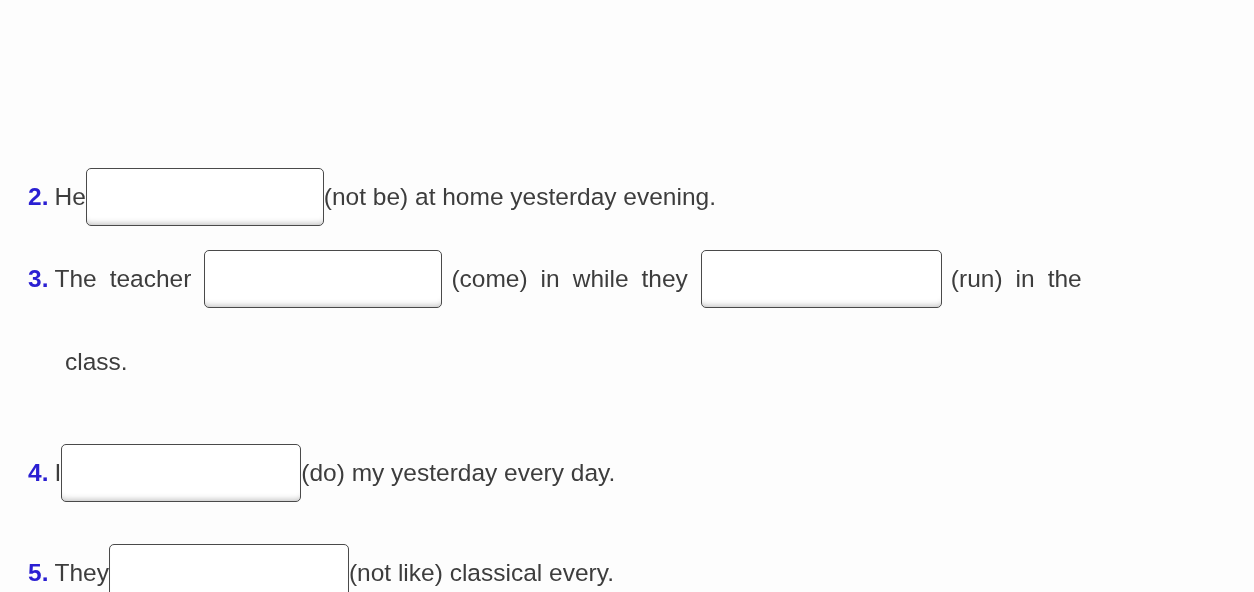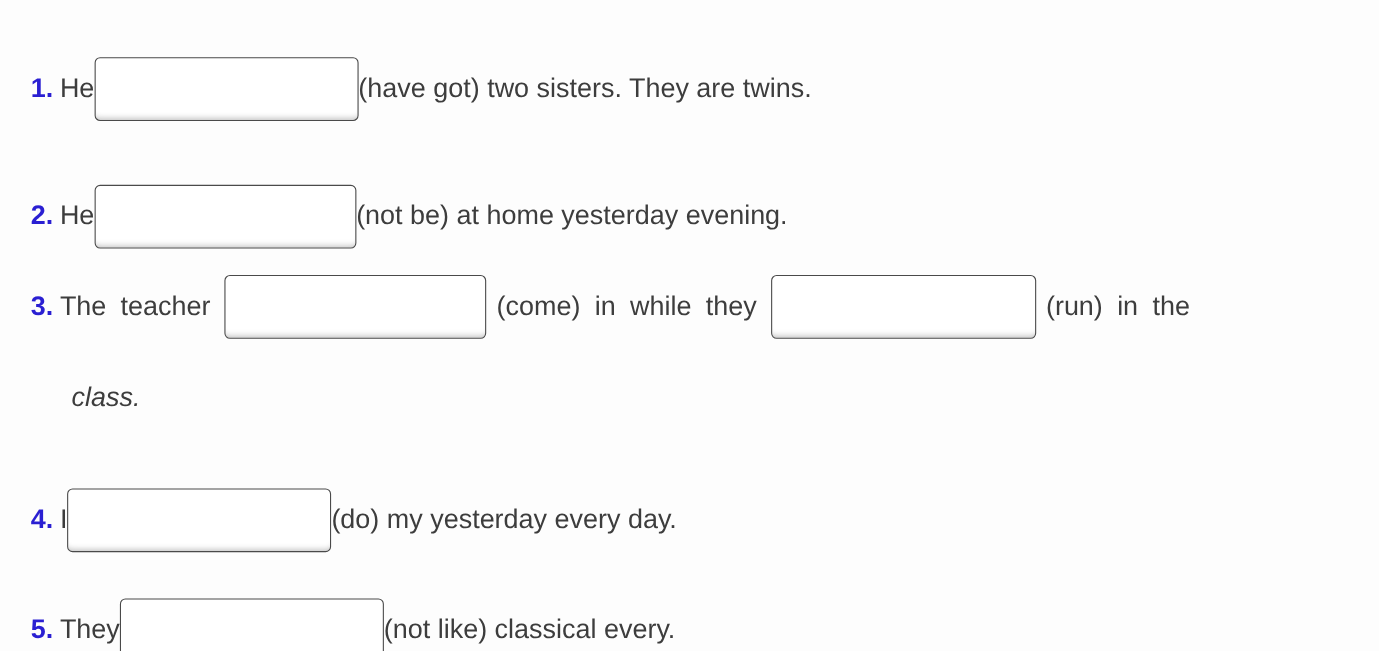--- a/index.html
+++ b/index.html
@@ -80,39 +80,35 @@
 
   .cont-line {
     position: absolute;
     left: 0;
     width: 1030px;
     box-sizing: border-box;
     padding-left: 65px;
     font-size: 24.5px;
     color: #3d3d3d;
     white-space: nowrap;
-    font-style: italic;
   }
 
   
   .row1 { top: 52px; }
   .row2 { top: 168px; }
   .row3 { top: 250px; }
   .row3b { top: 348px; }
   .row4 { top: 444px; }
   .row5 { top: 544px; }
 </style>
 </head>
 <body>
 
 <div class="worksheet">
 
-  <div class="q-row row1">
-    <span class="q-num">1.</span><span class="q-text">He</span><input class="blank w240" type="text" value="" style=""><span class="q-text">(have got) two sisters. They are twins.</span>
-  </div>
 
   <div class="q-row row2">
     <span class="q-num">2.</span><span class="q-text">He</span><input class="blank w238" type="text" value="" style=""><span class="q-text">(not be) at home yesterday evening.</span>
   </div>
 
   <div class="q-row justified row3">
     <span class="q-num">3.</span><span class="q-text">The</span><span class="gap-md"></span><span class="q-text">teacher</span><span class="gap-md"></span><input class="blank w238" type="text" value="" style=""><span class="gap-sm"></span><span class="q-text">(come)</span><span class="gap-md"></span><span class="q-text">in</span><span class="gap-md"></span><span class="q-text">while</span><span class="gap-md"></span><span class="q-text">they</span><span class="gap-md"></span><input class="blank w241" type="text" value="" style=""><span class="gap-sm"></span><span class="q-text">(run)</span><span class="gap-md"></span><span class="q-text">in</span><span class="gap-md"></span><span class="q-text">the</span>
   </div>
 
   <div class="cont-line row3b">

